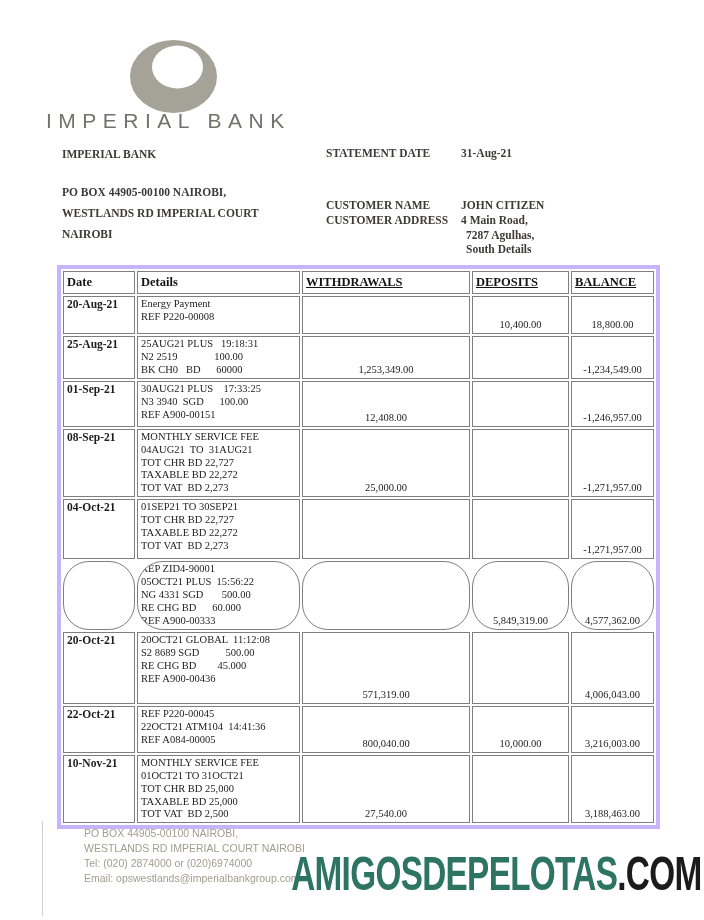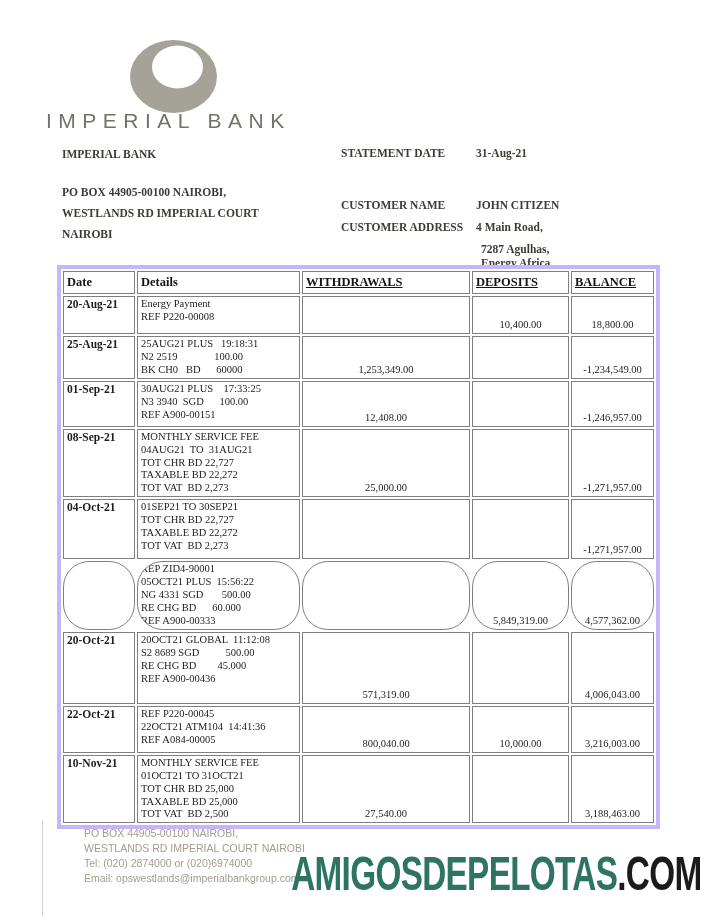--- a/index.html
+++ b/index.html
@@ -15,25 +15,25 @@
     left:46px;top:109px;font-family:"Liberation Sans",sans-serif;
     font-size:21px;letter-spacing:6.5px;color:#73716a;font-weight:400;
     white-space:nowrap;
   }
 
   
   .info-label,.info-value{font-weight:bold;font-size:11.5px;color:#3e3b36;}
   #bank-info{left:62px;top:147px;line-height:14px;}
   #bank-info .bank-name{margin-bottom:24px;}
   #bank-info .addr-line{margin-bottom:7px;}
-  #stmt-info{left:341px;top:147px;}
+  #stmt-info{left:326px;top:147px;}
   .stmt-row{display:flex;}
   .stmt-row .info-label{width:135px;flex:0 0 135px;}
   .gap-lg{margin-top:40px;}
-  .gap-sm{margin-top:10px;}
+  .gap-sm{margin-top:3px;}
   .indent{padding-left:5px;}
 
   
   #stmt-table{
     left:57px;top:265px;width:601px;
     border-collapse:separate;border-spacing:2px;
     border:4px solid #c4b5fd;background:#ffffff;table-layout:fixed;
   }
   #stmt-table th,#stmt-table td{
     border:1px solid #7f7f7f;overflow:hidden;
@@ -107,21 +107,21 @@
   <div class="stmt-row gap-sm">
     <span class="info-label">CUSTOMER ADDRESS</span>
     <span class="info-value">4 Main Road,</span>
   </div>
   <div class="stmt-row gap-sm">
     <span class="info-label"></span>
     <span class="info-value indent">7287 Agulhas,</span>
   </div>
   <div class="stmt-row" style="margin-top:2px;">
     <span class="info-label"></span>
-    <span class="info-value indent">Energy Africa</span>
+    <span class="info-value indent">South Details</span>
   </div>
 </div>
 
 <table id="stmt-table" class="abs">
   <colgroup>
     <col style="width:72px">
       <col style="width:163px">
       <col style="width:168px">
       <col style="width:97px">
       <col style="width:83px">

